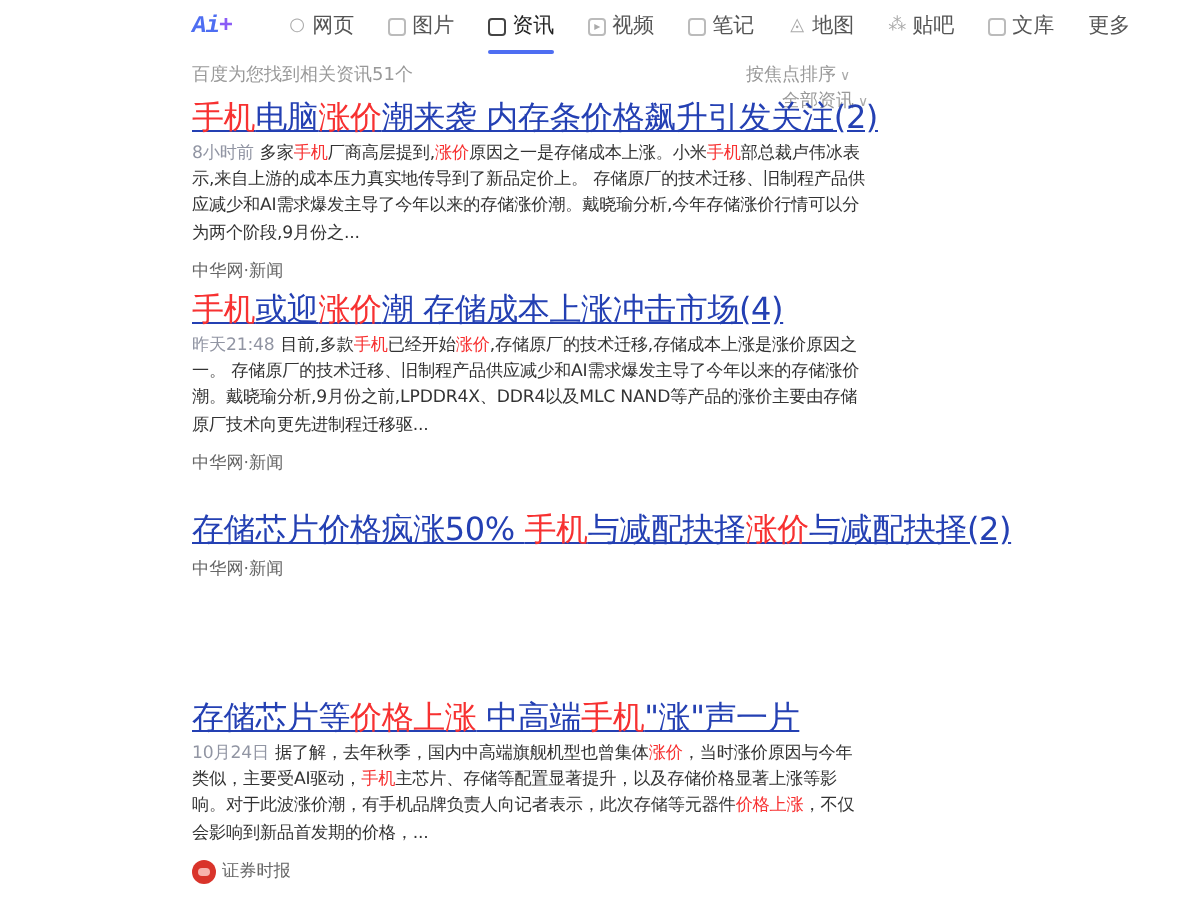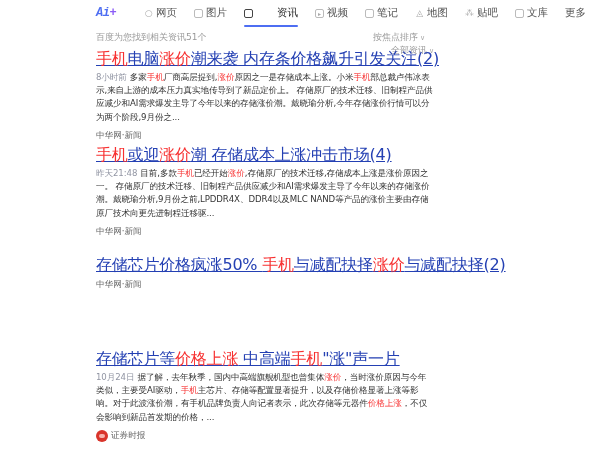--- a/index.html
+++ b/index.html
@@ -5,21 +5,21 @@
   * { box-sizing: border-box; margin: 0; padding: 0; }
   html, body { width: 600px; height: 451px; overflow: hidden; background: #ffffff; }
   body { font-family: "DejaVu Sans", "Liberation Sans", sans-serif; color: #333; position: relative; }
 
   .topnav { position: absolute; left: 96px; top: 3px; height: 20px; display: flex; align-items: center; }
   .ai-logo { font-family: Liberation Mono, monospace; font-weight: bold; font-size: 12px; color: #4e6ef2; margin-right: 28px; letter-spacing: -0.5px; font-style: italic; }
   .ai-logo .plus { color: #8b5cf6; font-style: normal; }
   .nav-item { display: flex; align-items: center; font-size: 10.5px; color: #555; margin-right: 17px; position: relative; height: 20px; white-space: nowrap; }
   .nav-item .ico { width: 9px; height: 9px; margin-right: 3px; color: #aaa; font-size: 9px; line-height: 9px; display: inline-flex; align-items: center; justify-content: center; }
   .nav-item .ico.box { border: 1px solid #bbb; border-radius: 2px; font-size: 6px; }
-  .nav-item.active { color: #222; gap: 21px; }
+  .nav-item.active { color: #222; }
   .nav-item.active .ico { border-color: #444; color: #444; }
   .nav-item.active::after { content: ""; position: absolute; left: 0; right: 0; bottom: -4px; height: 2px; background: #4e6ef2; border-radius: 1px; }
 
   .result-count { position: absolute; left: 96px; top: 31px; font-size: 9px; color: #999; }
   .tools { position: absolute; top: 31px; font-size: 9px; color: #999; display: flex; }
   .tool { display: flex; align-items: center; }
   .tool .chev { font-size: 7px; margin-left: 2px; color: #aaa; }
 
   .result { position: absolute; left: 96px; width: 340px; }
   .r-title { font-size: 16px; color: #2440b3; text-decoration: underline; text-decoration-color: #2440b3; line-height: 17px; white-space: nowrap; letter-spacing: -0.2px; }

